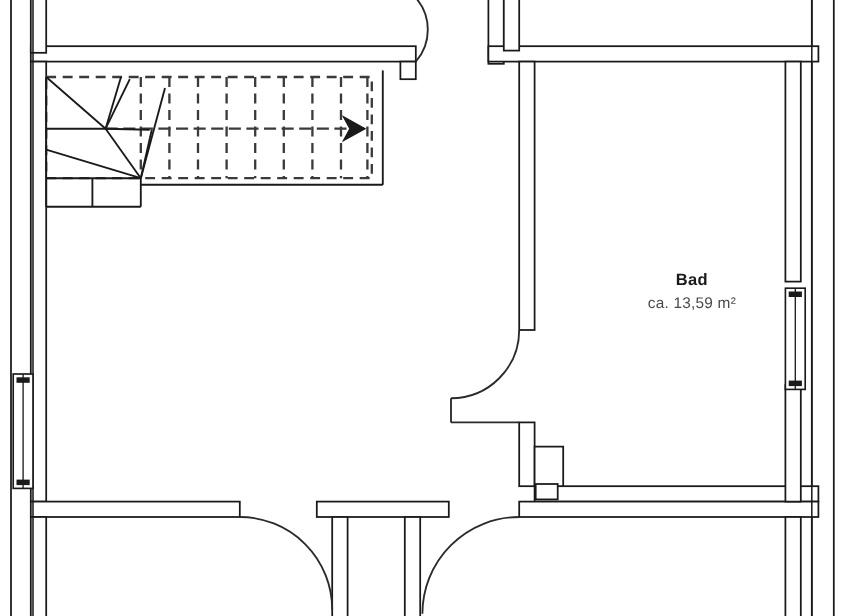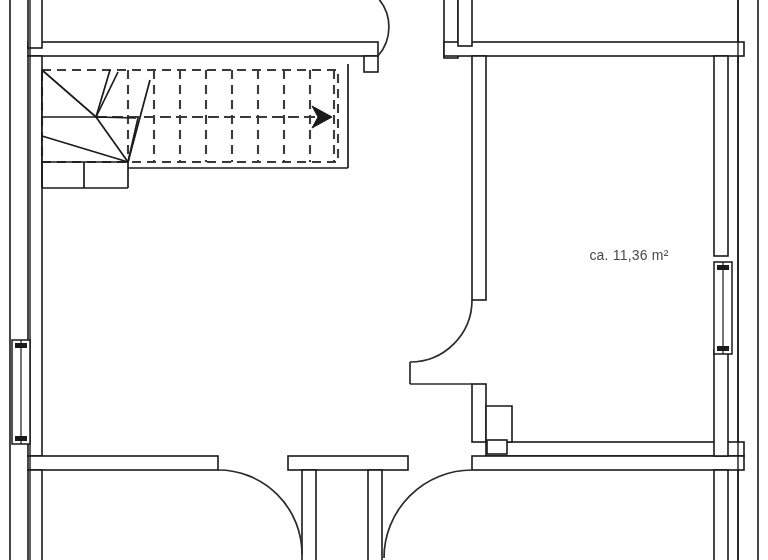--- a/index.html
+++ b/index.html
@@ -194,16 +194,17 @@
 
     <g fill="#ffffff" stroke="#1a1a1a" stroke-width="1.6">
       <path d="M 486 406 L 512 406 L 512 442 L 486 442 Z" fill="#ffffff" stroke="#1a1a1a"></path>
       <rect x="487" y="440" width="20" height="14"></rect>
     </g>
 
   </svg>
 
 
   <div class="room-label-group" id="label-bad">
-    <div class="room-area">ca. 11,36 m²</div>
+    <div class="room-name">Bad</div>
+    <div class="room-area">ca. 13,59 m²</div>
   </div>
 
 </div>
 
 </body></html>

